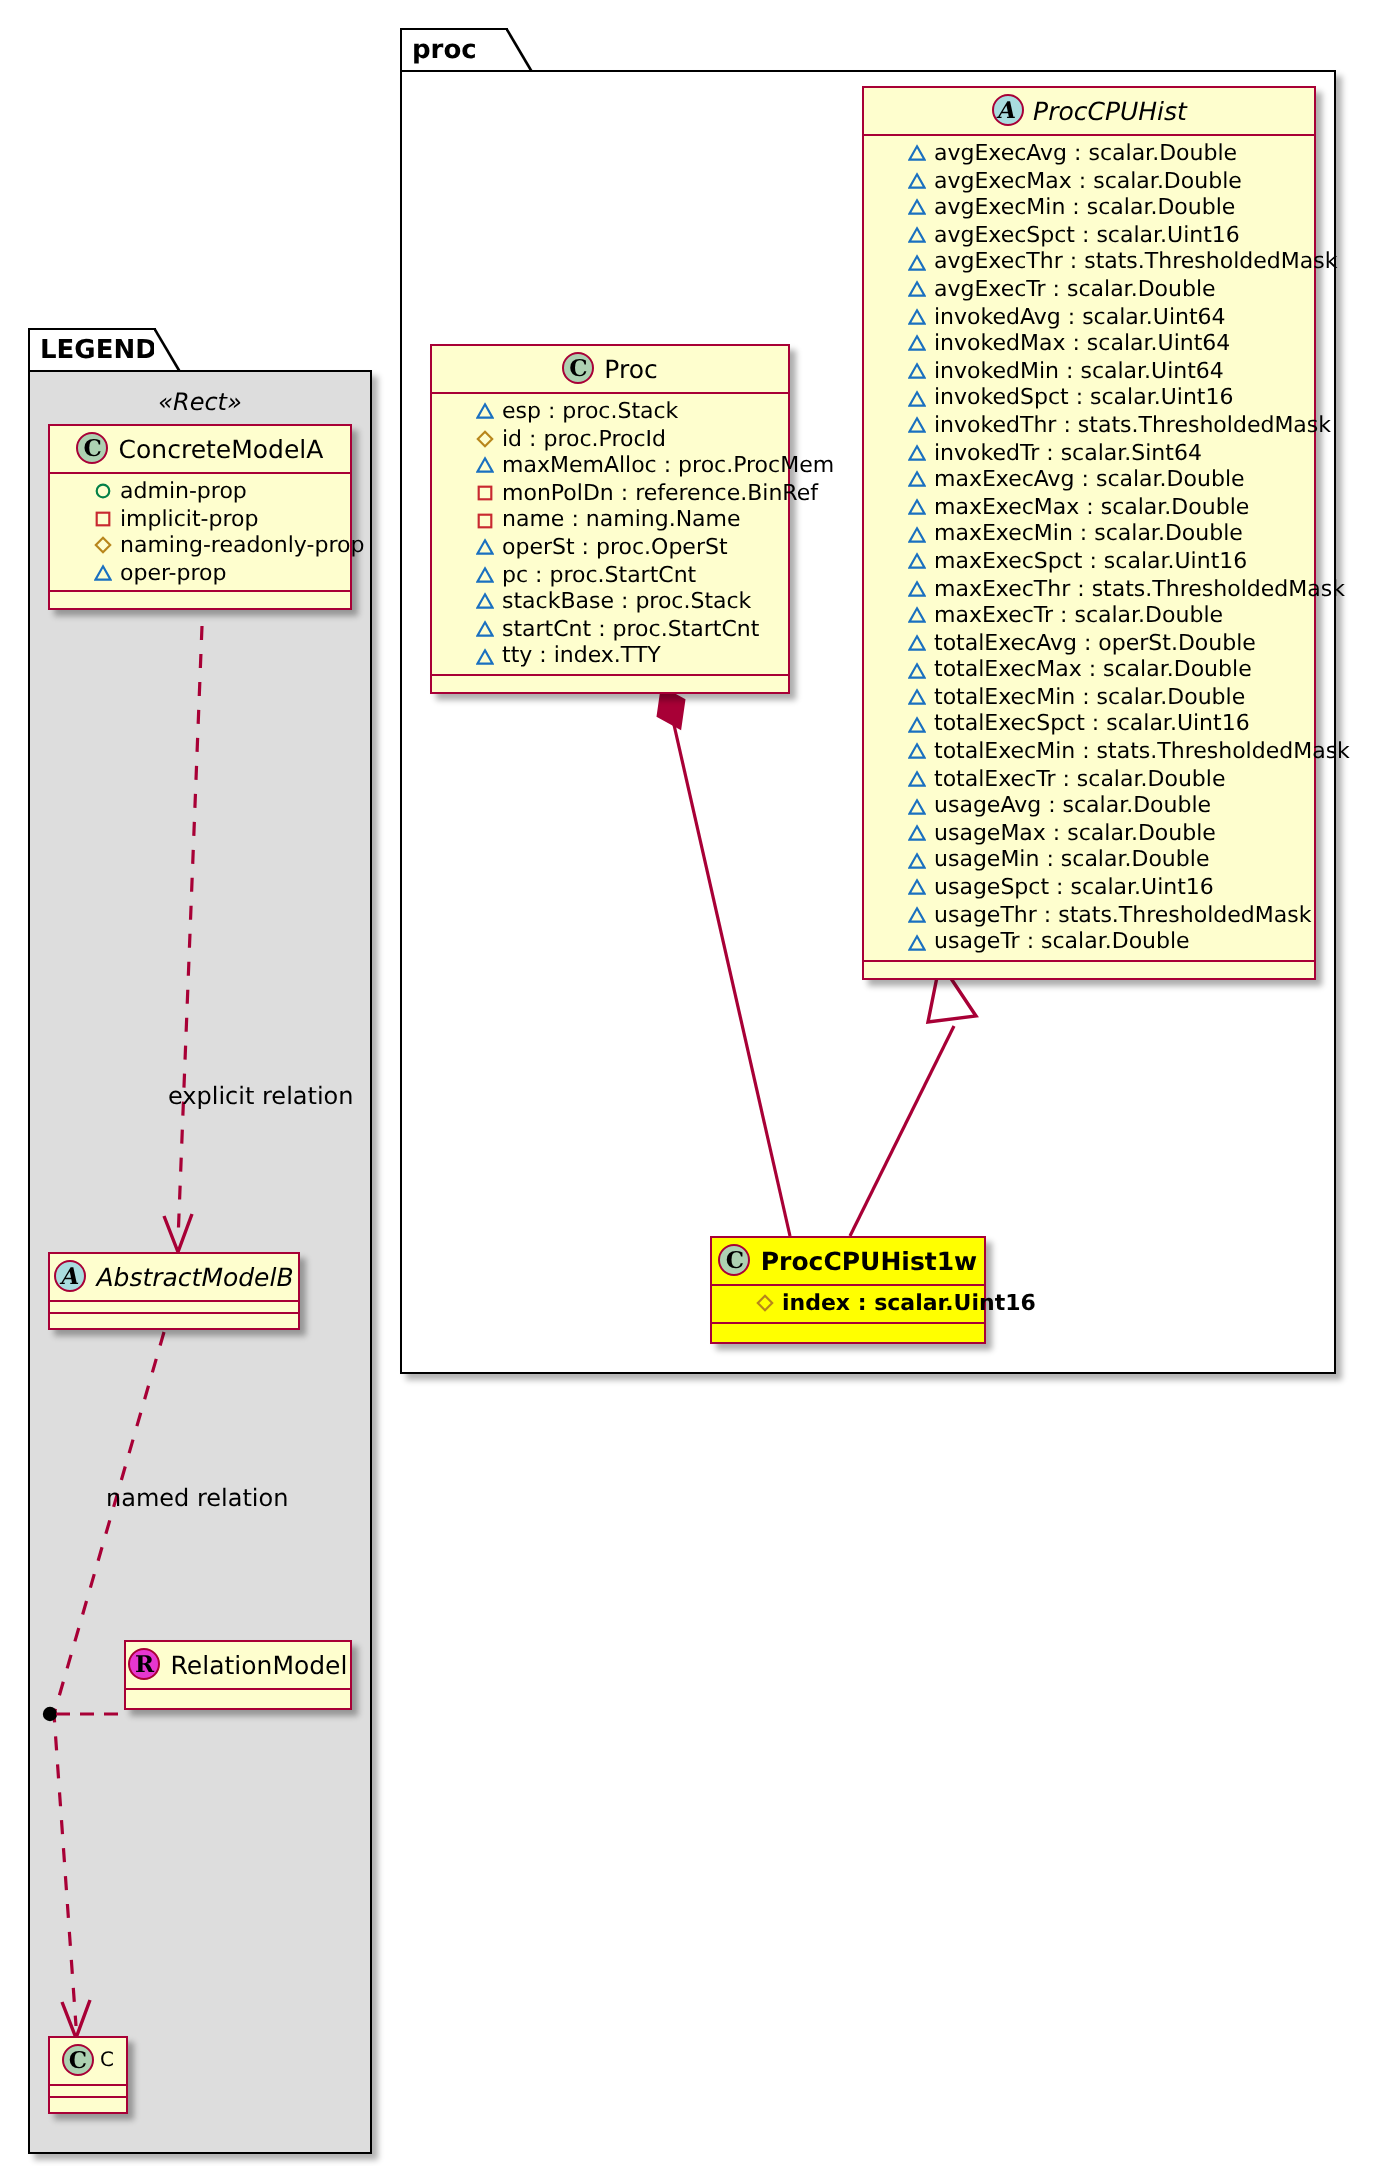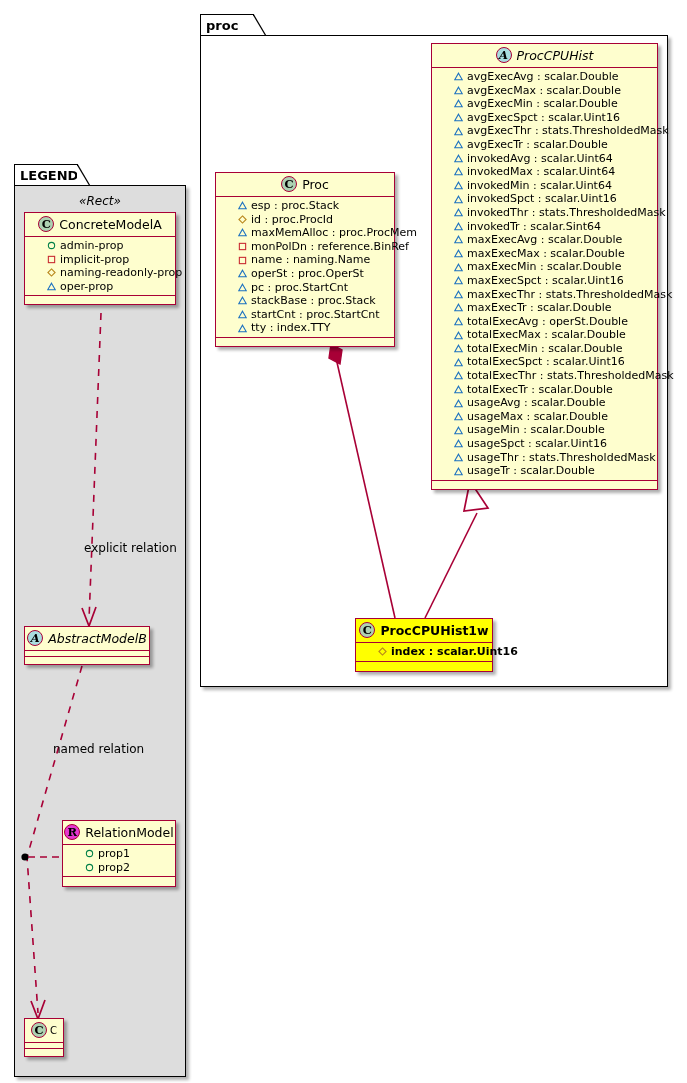--- a/index.html
+++ b/index.html
@@ -231,34 +231,20 @@
     </div>
     <div class="cls-body" style="height:5px; padding:0;"></div>
     <div class="cls-foot" style="height:7px;"></div>
   </div>
 
   <div class="cls" style="left:62px; top:820px; width:114px;">
     <div class="cls-head">
       <span class="badge badge-R">R</span>
       <span class="cls-name">RelationModel</span>
     </div>
-    <div class="cls-body">
-      <div class="attr">
-        <svg class="mk" viewBox="0 0 10 10">
-            <circle cx="5" cy="5" r="3.5" fill="none" stroke="#038048" stroke-width="1.2"></circle>
-          </svg>
-        <span>prop1</span>
-      </div>
-      <div class="attr">
-        <svg class="mk" viewBox="0 0 10 10">
-            <circle cx="5" cy="5" r="3.5" fill="none" stroke="#038048" stroke-width="1.2"></circle>
-          </svg>
-        <span>prop2</span>
-      </div>
-    </div>
     <div class="cls-foot" style="height:9px;"></div>
   </div>
 
   <div class="cls" style="left:24px; top:1018px; width:40px;">
     <div class="cls-head" style="padding:3px 4px 4px 4px; gap:3px;">
       <span class="badge badge-C">C</span>
       <span class="cls-name" style="font-size:10px;">C</span>
     </div>
     <div class="cls-body" style="height:5px; padding:0;"></div>
     <div class="cls-foot" style="height:7px;"></div>
@@ -469,21 +455,21 @@
         <div class="attr">
           <svg class="mk" viewBox="0 0 10 10">
             <path d="M5,1.3 L9.2,8.7 L0.8,8.7 Z" fill="none" stroke="#1A70C0" stroke-width="1.2"></path>
           </svg>
           <span>totalExecSpct : scalar.Uint16</span>
         </div>
         <div class="attr">
           <svg class="mk" viewBox="0 0 10 10">
             <path d="M5,1.3 L9.2,8.7 L0.8,8.7 Z" fill="none" stroke="#1A70C0" stroke-width="1.2"></path>
           </svg>
-          <span>totalExecThr : stats.ThresholdedMask</span>
+          <span>totalExecMin : stats.ThresholdedMask</span>
         </div>
         <div class="attr">
           <svg class="mk" viewBox="0 0 10 10">
             <path d="M5,1.3 L9.2,8.7 L0.8,8.7 Z" fill="none" stroke="#1A70C0" stroke-width="1.2"></path>
           </svg>
           <span>totalExecTr : scalar.Double</span>
         </div>
         <div class="attr">
           <svg class="mk" viewBox="0 0 10 10">
             <path d="M5,1.3 L9.2,8.7 L0.8,8.7 Z" fill="none" stroke="#1A70C0" stroke-width="1.2"></path>

